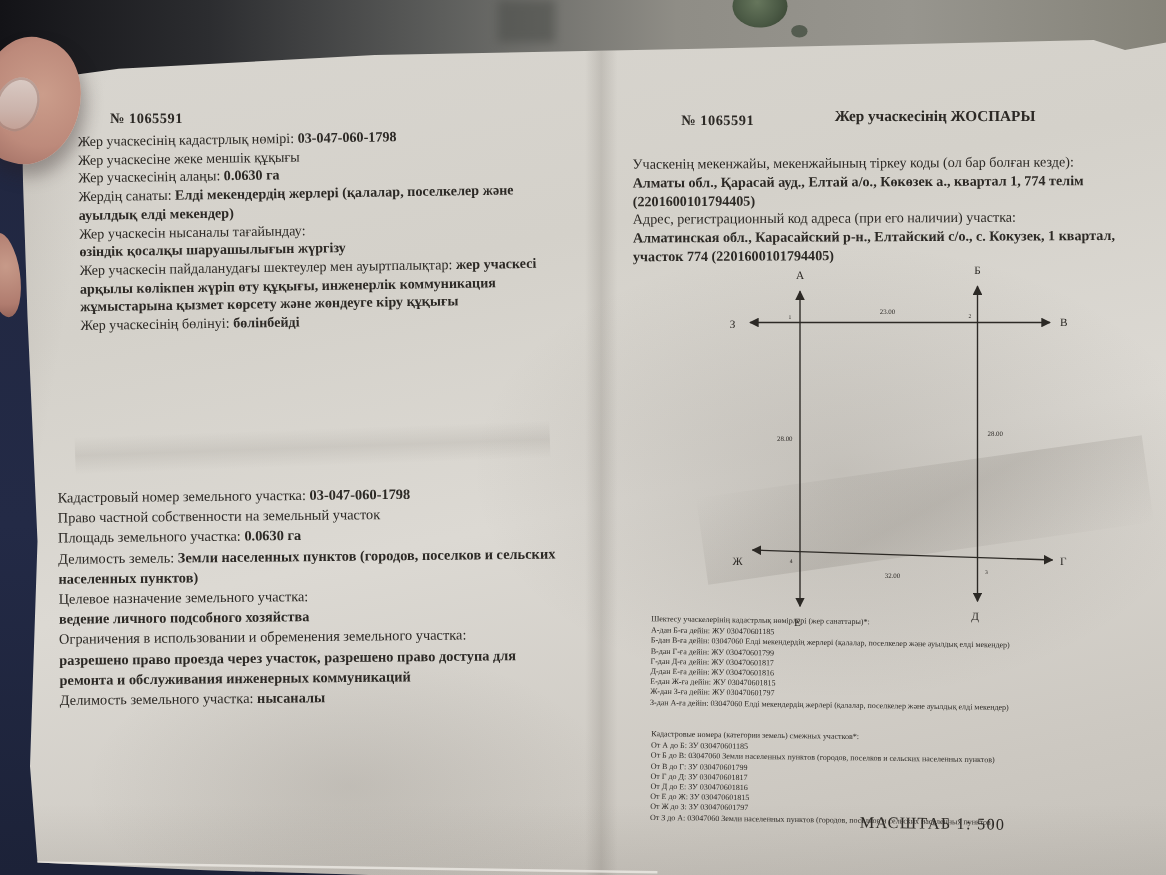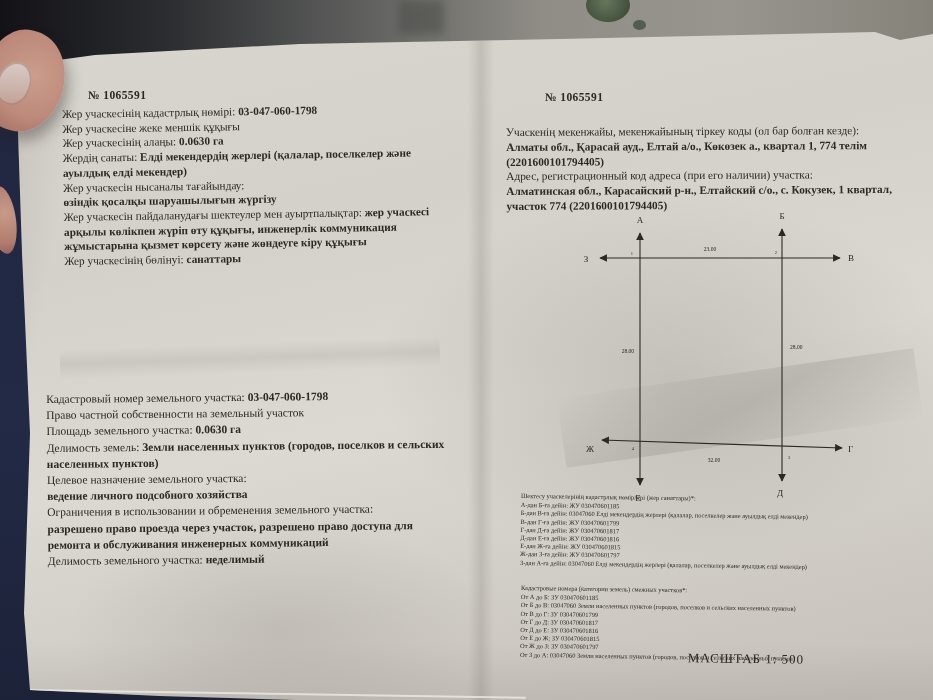--- a/index.html
+++ b/index.html
@@ -81,36 +81,37 @@
 
     <div class="blk ink docnum" style="left:88px;top:76px;">№ 1065591</div>
     <div class="blk ink kk">
         <div class="ln"><span>Жер учаскесінің кадастрлық нөмірі: </span><span class="b">03-047-060-1798</span></div>
         <div class="ln"><span>Жер учаскесіне жеке меншік құқығы</span></div>
         <div class="ln"><span>Жер учаскесінің алаңы: </span><span class="b">0.0630 га</span></div>
         <div class="ln"><span>Жердің санаты: </span><span class="b">Елді мекендердің жерлері (қалалар, поселкелер және ауылдық елді мекендер)</span></div>
         <div class="ln"><span>Жер учаскесін нысаналы тағайындау:</span></div>
         <div class="ln"><span class="b">өзіндік қосалқы шаруашылығын жүргізу</span></div>
         <div class="ln"><span>Жер учаскесін пайдаланудағы шектеулер мен ауыртпалықтар: </span><span class="b">жер учаскесі арқылы көлікпен жүріп өту құқығы, инженерлік коммуникация жұмыстарына қызмет көрсету және жөндеуге кіру құқығы</span></div>
-        <div class="ln"><span>Жер учаскесінің бөлінуі: </span><span class="b">санаттары</span></div>
+        <div class="ln"><span>Жер учаскесінің бөлінуі: </span><span class="b">бөлінбейді</span></div>
       </div>
     <div class="blk ink ru">
         <div class="ln"><span>Кадастровый номер земельного участка: </span><span class="b">03-047-060-1798</span></div>
         <div class="ln"><span>Право частной собственности на земельный участок</span></div>
         <div class="ln"><span>Площадь земельного участка: </span><span class="b">0.0630 га</span></div>
         <div class="ln"><span>Делимость земель: </span><span class="b">Земли населенных пунктов (городов, поселков и сельских населенных пунктов)</span></div>
         <div class="ln"><span>Целевое назначение земельного участка:</span></div>
         <div class="ln"><span class="b">ведение личного подсобного хозяйства</span></div>
         <div class="ln"><span>Ограничения в использовании и обременения земельного участка:</span></div>
         <div class="ln"><span class="b">разрешено право проезда через участок, разрешено право доступа для ремонта и обслуживания инженерных коммуникаций</span></div>
-        <div class="ln"><span>Делимость  земельного участка: </span><span class="b">неделимый</span></div>
+        <div class="ln"><span>Делимость  земельного участка: </span><span class="b">нысаналы</span></div>
       </div>
 
     <div class="blk ink docnum" style="left:545px;top:78px;">№ 1065591</div>
     <div class="blk ink titles">
+      <div>Жер учаскесінің ЖОСПАРЫ</div>
     </div>
     <div class="blk ink addr">
         <div class="ln"><span>Учаскенің мекенжайы, мекенжайының тіркеу коды (ол бар болған кезде):</span></div>
         <div class="ln"><span class="b">Алматы обл., Қарасай ауд., Елтай а/о., Көкөзек а., квартал 1, 774 телім (2201600101794405)</span></div>
         <div class="ln"><span>Адрес, регистрационный код адреса (при его наличии) участка:</span></div>
         <div class="ln"><span class="b">Алматинская обл., Карасайский р-н., Елтайский с/о., с. Кокузек, 1 квартал,  участок 774 (2201600101794405)</span></div>
       </div>
 
     <div class="blk plan">
       <svg width="300" height="296" viewBox="0 0 300 296">

